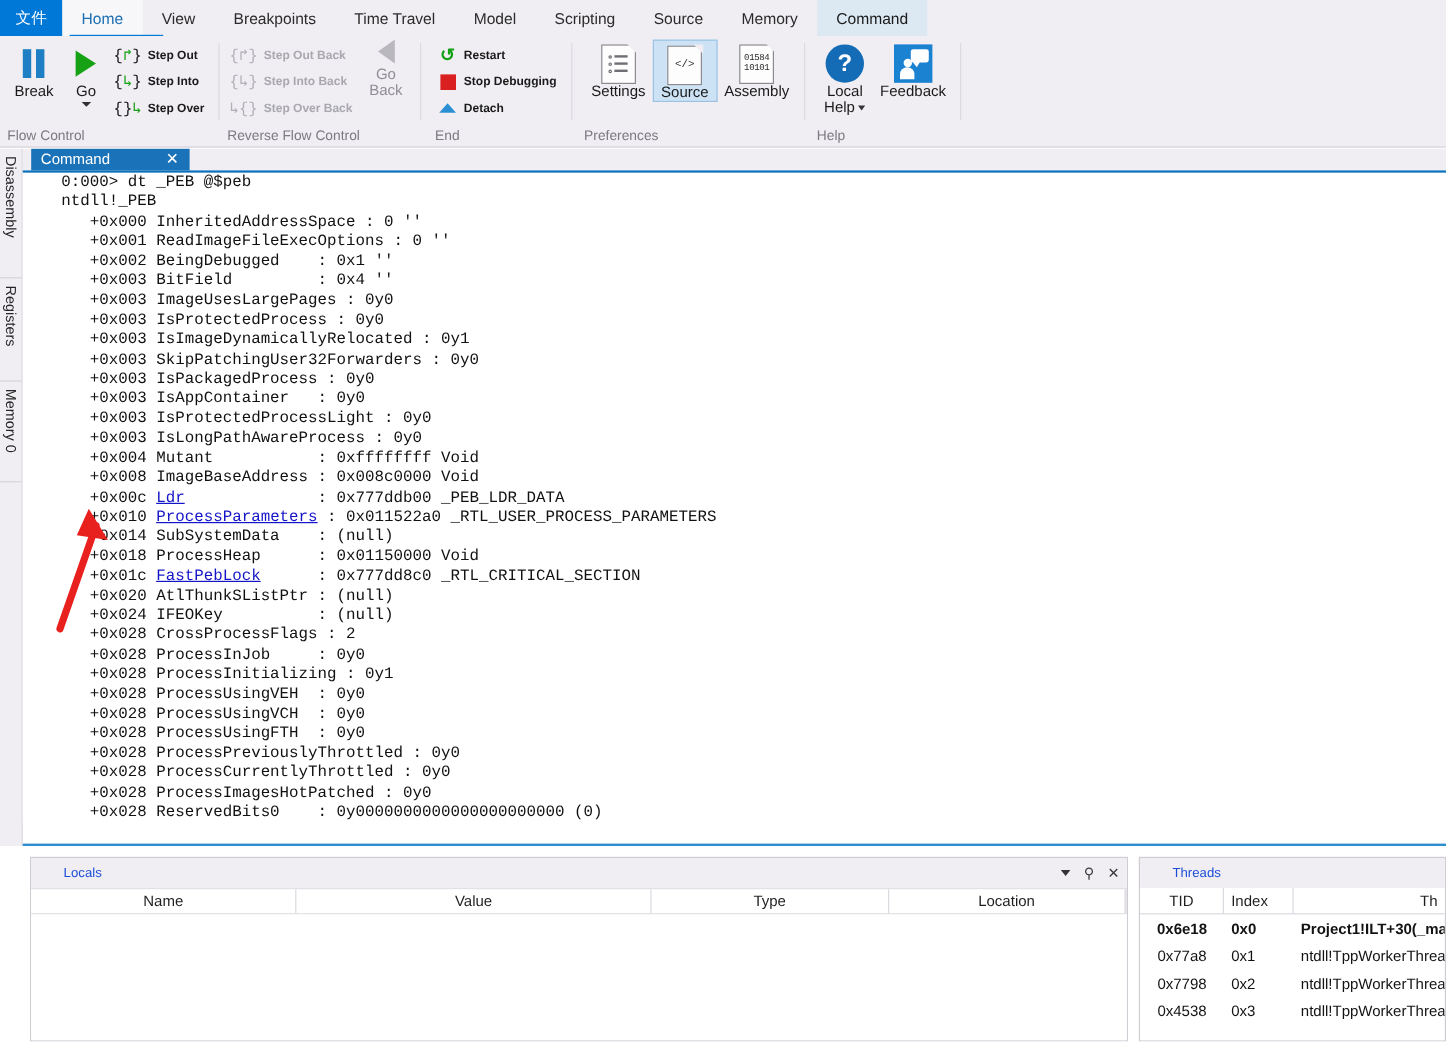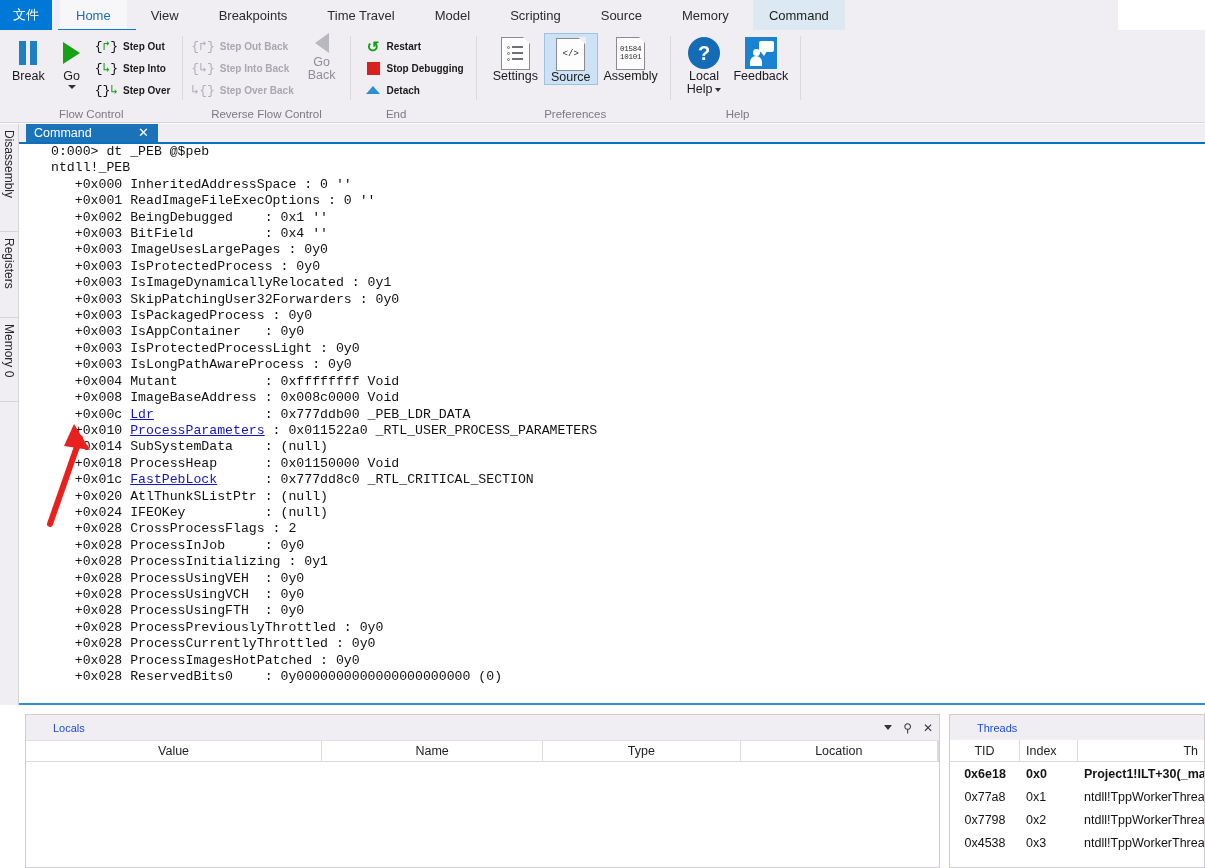--- a/index.html
+++ b/index.html
@@ -9,23 +9,23 @@
     overflow: hidden;
     background: #ffffff;
     font-family: "Liberation Sans", sans-serif;
     font-size: 13px;
     color: #1a1a1a;
   }
   #app { position: relative; width: 1205px; height: 868px; }
 
   
   .ribbon-tabs {
-    position: absolute; top: 0; left: 0; width: 1118px; height: 30px;
+    position: absolute; top: 0; left: 0; width: 1205px; height: 30px;
     background: #f0eef3;
-    display: flex; align-items: stretch; gap: 8px;
+    display: flex; align-items: stretch;
   }
   .file-tab {
     width: 52px; height: 30px; background: #0078d7; color: #fff;
     display: flex; align-items: center; justify-content: center;
     font-size: 13px; cursor: default;
   }
   .rtab {
     padding: 0 16px; height: 30px; display: flex; align-items: center;
     justify-content: center; font-size: 13px; color: #2b2b2b; cursor: default;
     white-space: nowrap;
@@ -48,21 +48,21 @@
   .group {
     position: relative; height: 93px;
     display: flex; flex-direction: column;
     padding: 3px 6px 0 6px;
   }
   .group-sep {
     width: 1px; background: #dcd9e0; margin: 6px 0 22px 0;
   }
   .group-body { flex: 1; display: flex; align-items: flex-start; }
   .group-label {
-    height: 18px; text-align: center; font-size: 11.5px; color: #7a7a80;
+    height: 18px; font-size: 11.5px; color: #7a7a80;
     line-height: 18px;
   }
 
   
   .bigbtn {
     display: flex; flex-direction: column; align-items: center;
     justify-content: flex-start;
     padding: 3px 6px 0 6px; min-width: 42px; cursor: default;
   }
   .bigbtn .glyph { height: 34px; display: flex; align-items: center; justify-content: center; }
@@ -496,22 +496,22 @@
   <div class="locals">
     <div class="panel-head">
       <span class="panel-title">Locals</span>
       <span class="panel-head-btns">
         <span class="hb caret"></span>
         <span class="hb">⚲</span>
         <span class="hb">✕</span>
       </span>
     </div>
     <div class="grid-head">
+      <div class="gh" style="width:224px">Name</div>
       <div class="gh" style="width:300px">Value</div>
-      <div class="gh" style="width:224px">Name</div>
       <div class="gh" style="width:200px">Type</div>
       <div class="gh" style="width:200px">Location</div>
       <div class="gh" style="flex:1"></div>
     </div>
     <div class="grid-body" id="locals-body"></div>
   </div>
 
   <div class="threads">
     <div class="panel-head">
       <span class="panel-title">Threads</span>

